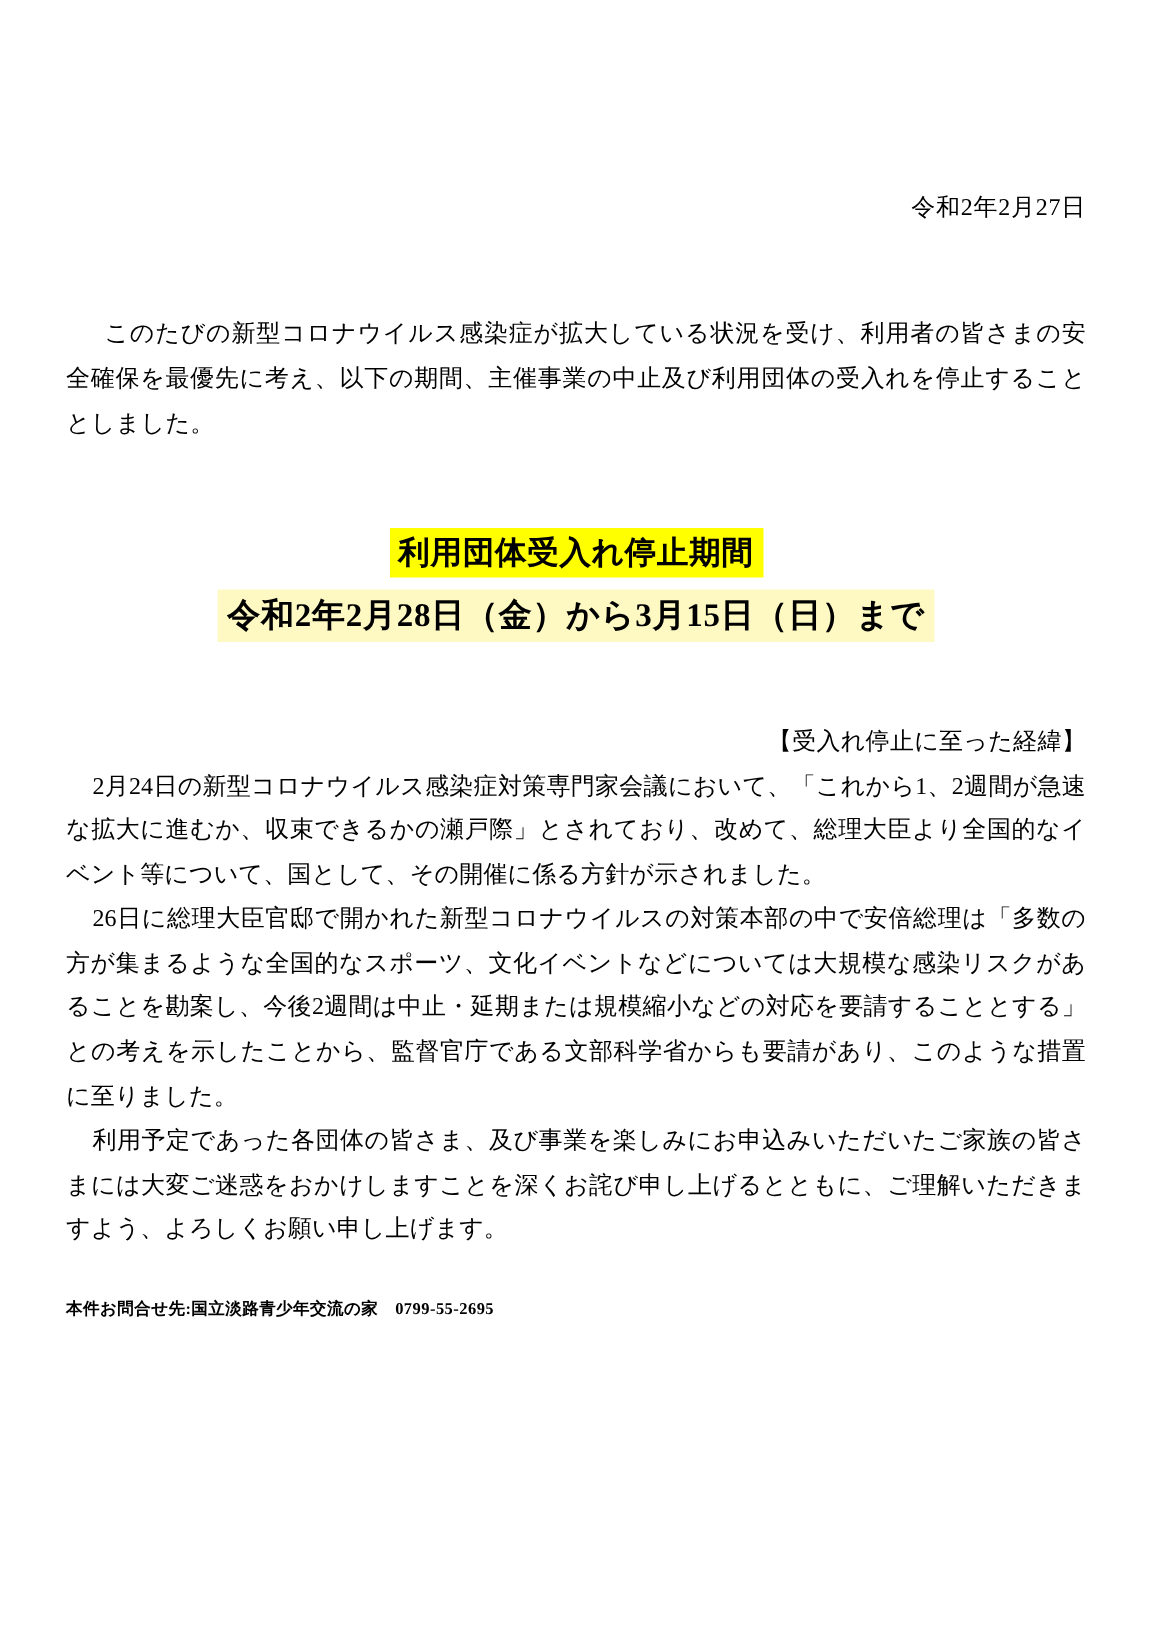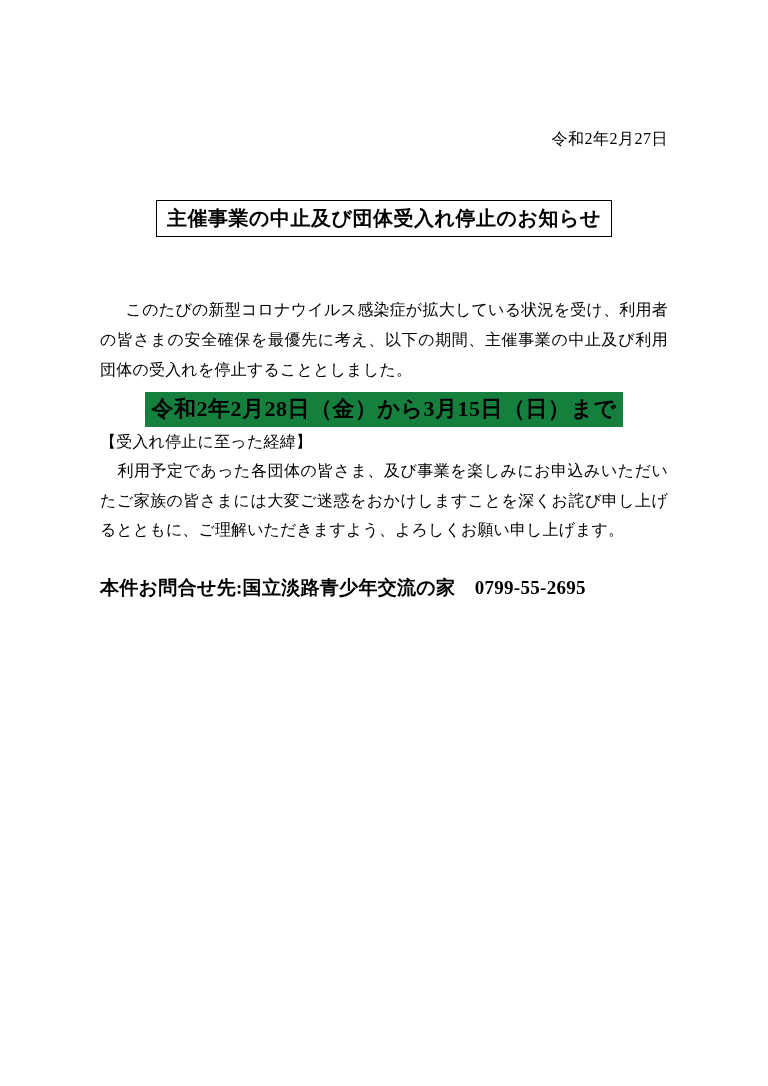--- a/index.html
+++ b/index.html
@@ -12,21 +12,21 @@
     height: 1086px;
     font-family: "Liberation Serif", "DejaVu Serif", serif;
     color: #000000;
     position: relative;
     overflow: hidden;
   }
   .page {
     width: 768px;
     height: 1086px;
     box-sizing: border-box;
-    padding: 0 100px;
+    padding: 0 44px;
     position: relative;
   }
   .date-line {
     text-align: right;
     font-size: 16px;
     line-height: 1.4;
     padding-top: 128px;
     letter-spacing: 0.5px;
   }
   .title-wrap {
@@ -74,68 +74,72 @@
     padding: 3px 6px 4px 6px;
     line-height: 1.25;
     letter-spacing: 0.5px;
   }
   .hl-line2-wrap {
     text-align: center;
     margin-top: 8px;
   }
   .hl-line2 {
     display: inline-block;
-    background: #15803d;
+    background: #fef9c3;
     font-size: 22px;
     font-weight: bold;
     padding: 3px 6px 4px 6px;
     line-height: 1.25;
     letter-spacing: 0.5px;
   }
   .section-head {
+    margin-top: 52px;
     font-size: 16px;
     line-height: 1.85;
     letter-spacing: 0.2px;
+    text-align: right;
   }
   .body-para {
     font-size: 16px;
     line-height: 1.85;
     text-align: justify;
     text-indent: 1.1em;
     letter-spacing: 0.1px;
   }
   .gap-para {
   }
   .contact {
     margin-top: 30px;
-    font-size: 19px;
+    font-size: 11px;
     font-weight: bold;
     letter-spacing: 0.3px;
   }
 </style>
 </head>
 <body>
 
 <div class="page">
 
   <div class="date-line">令和2年2月27日</div>
 
-  <div class="title-wrap">
-    <span class="title-box">主催事業の中止及び団体受入れ停止のお知らせ</span>
-  </div>
 
 
   <div class="para intro indent1">このたびの新型コロナウイルス感染症が拡大している状況を受け、利用者の皆さまの安全確保を最優先に考え、以下の期間、主催事業の中止及び利用団体の受入れを停止することとしました。</div>
 
+  <div class="highlight-block">
+    <span class="hl-line1">利用団体受入れ停止期間</span>
+  </div>
 
   <div class="hl-line2-wrap">
     <span class="hl-line2">令和2年2月28日（金）から3月15日（日）まで</span>
   </div>
 
   <div class="section-head">【受入れ停止に至った経緯】</div>
 
+  <div class="body-para">2月24日の新型コロナウイルス感染症対策専門家会議において、「これから1、2週間が急速な拡大に進むか、収束できるかの瀬戸際」とされており、改めて、総理大臣より全国的なイベント等について、国として、その開催に係る方針が示されました。</div>
 
+  <div class="body-para">26日に総理大臣官邸で開かれた新型コロナウイルスの対策本部の中で安倍総理は「多数の方が集まるような全国的なスポーツ、文化イベントなどについては大規模な感染リスクがあることを勘案し、今後2週間は中止・延期または規模縮小などの対応を要請することとする」との考えを示したことから、監督官庁である文部科学省からも要請があり、このような措置に至りました。</div>
 
   <div class="body-para gap-para">利用予定であった各団体の皆さま、及び事業を楽しみにお申込みいただいたご家族の皆さまには大変ご迷惑をおかけしますことを深くお詫び申し上げるとともに、ご理解いただきますよう、よろしくお願い申し上げます。</div>
 
   <div class="contact">本件お問合せ先:国立淡路青少年交流の家　0799-55-2695</div>
 
 </div>
 
 </body></html>

